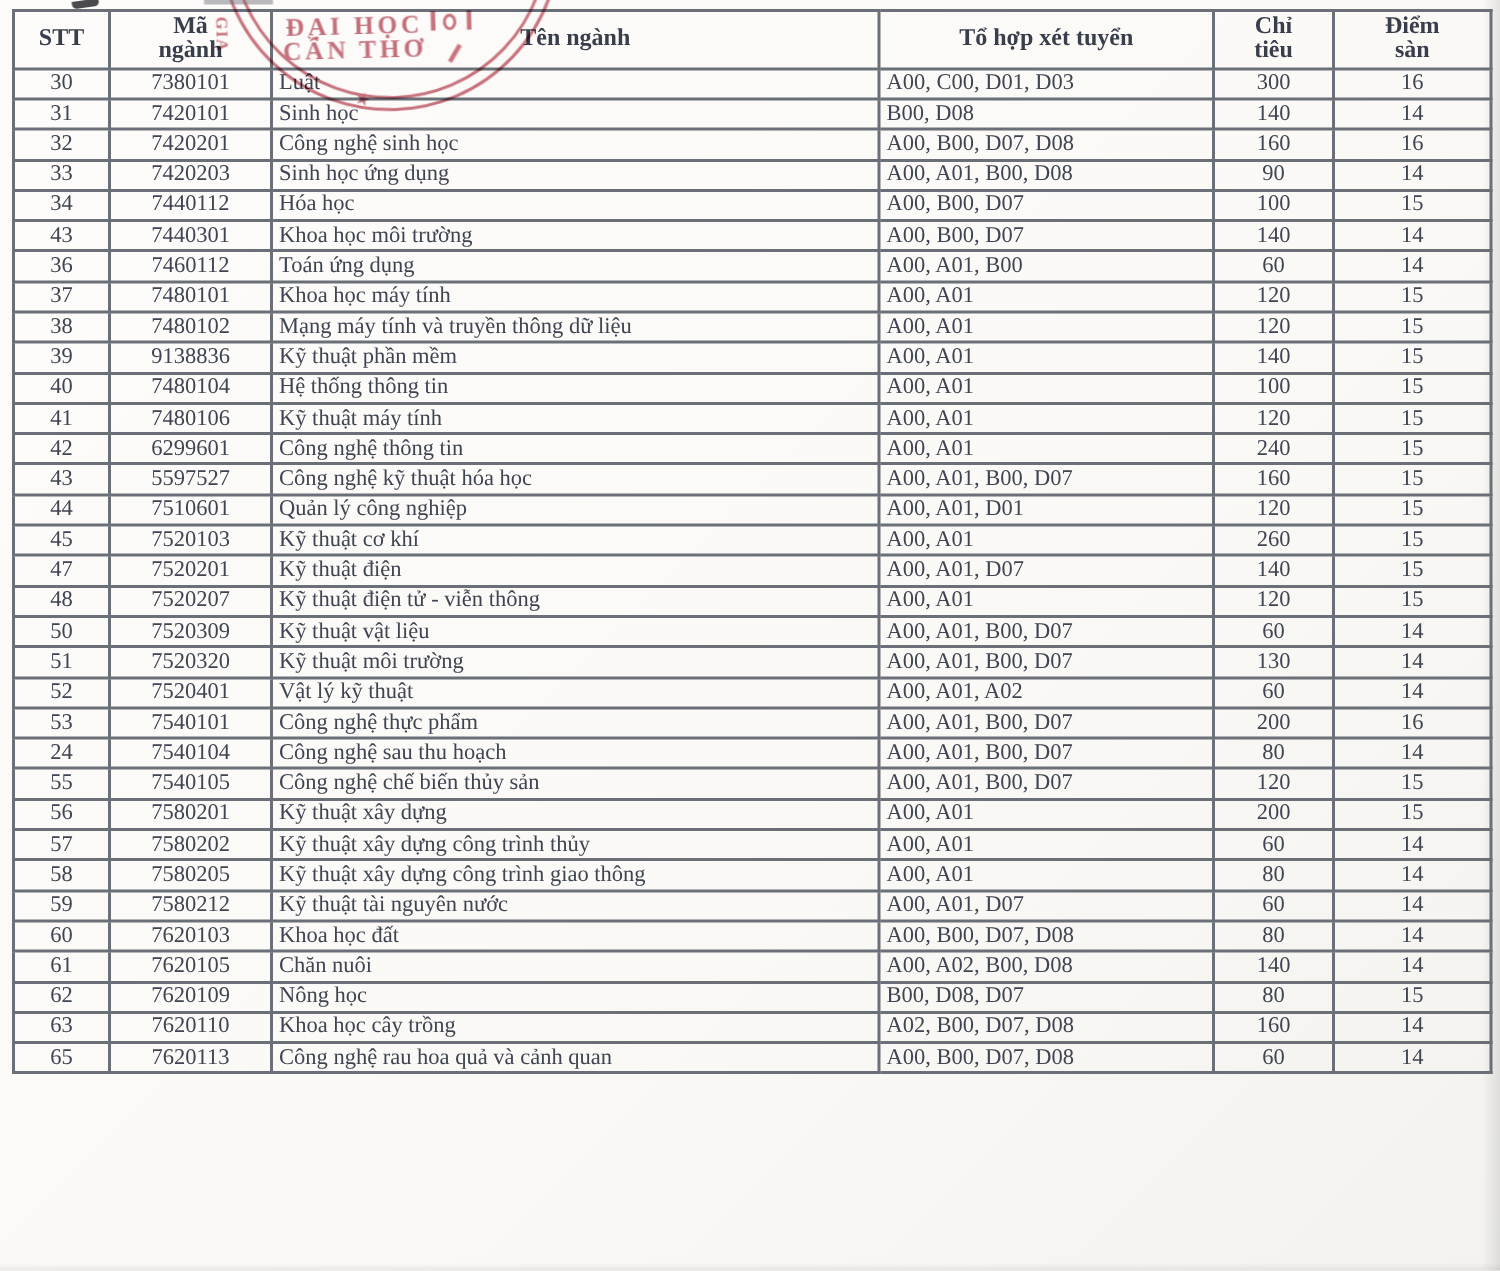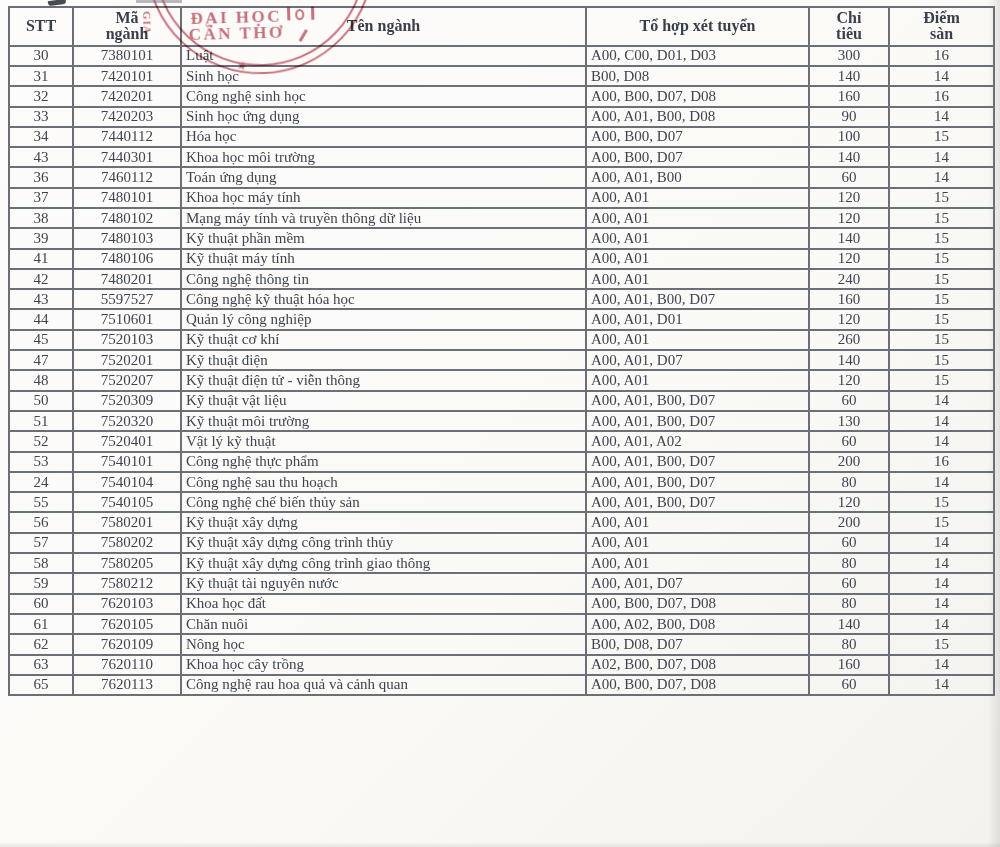--- a/index.html
+++ b/index.html
@@ -226,37 +226,45 @@
           <tr>
             <td class="c0">38</td>
             <td class="c1">7480102</td>
             <td class="c2">Mạng máy tính và truyền thông dữ liệu</td>
             <td class="c3">A00, A01</td>
             <td class="c4">120</td>
             <td class="c5">15</td>
           </tr>
           <tr>
             <td class="c0">39</td>
-            <td class="c1">7480103</td>
+            <td class="c1">9138836</td>
             <td class="c2">Kỹ thuật phần mềm</td>
             <td class="c3">A00, A01</td>
             <td class="c4">140</td>
+            <td class="c5">15</td>
+          </tr>
+          <tr>
+            <td class="c0">40</td>
+            <td class="c1">7480104</td>
+            <td class="c2">Hệ thống thông tin</td>
+            <td class="c3">A00, A01</td>
+            <td class="c4">100</td>
             <td class="c5">15</td>
           </tr>
           <tr>
             <td class="c0">41</td>
             <td class="c1">7480106</td>
             <td class="c2">Kỹ thuật máy tính</td>
             <td class="c3">A00, A01</td>
             <td class="c4">120</td>
             <td class="c5">15</td>
           </tr>
           <tr>
             <td class="c0">42</td>
-            <td class="c1">7480201</td>
+            <td class="c1">6299601</td>
             <td class="c2">Công nghệ thông tin</td>
             <td class="c3">A00, A01</td>
             <td class="c4">240</td>
             <td class="c5">15</td>
           </tr>
           <tr>
             <td class="c0">43</td>
             <td class="c1">5597527</td>
             <td class="c2">Công nghệ kỹ thuật hóa học</td>
             <td class="c3">A00, A01, B00, D07</td>

